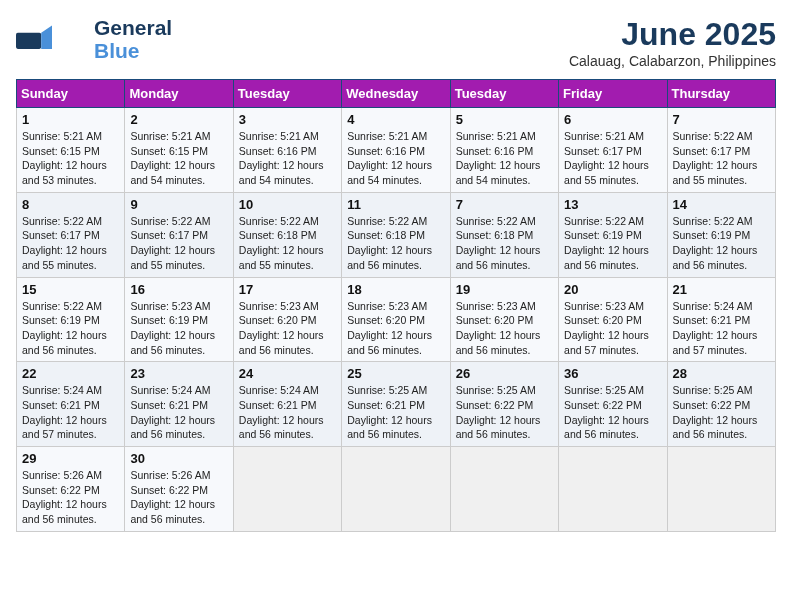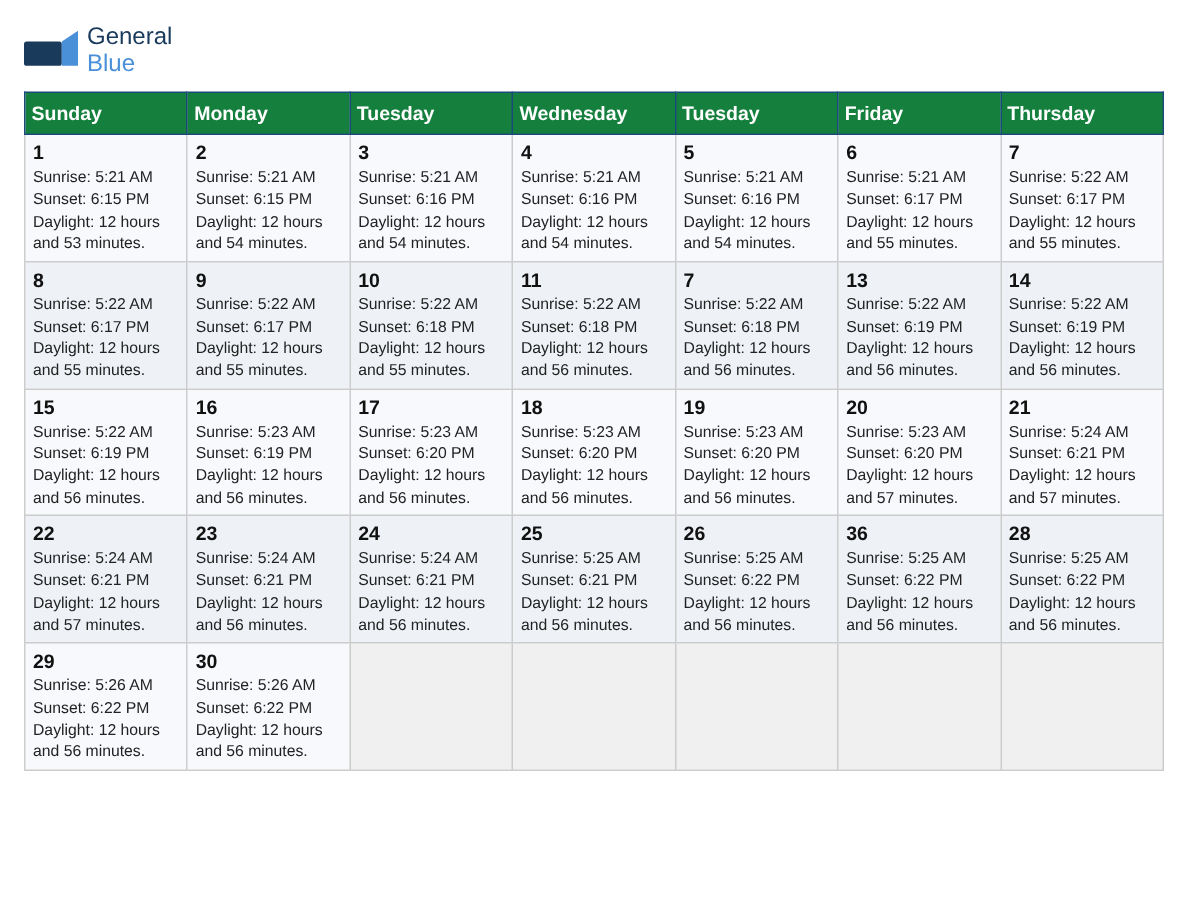--- a/index.html
+++ b/index.html
@@ -15,24 +15,25 @@
       justify-content: space-between;
       align-items: flex-start;
       margin-bottom: 10px;
     }
     .logo {
       display: flex;
       align-items: center;
       gap: 6px;
     }
     .logo-text {
-      font-size: 16px;
-      font-weight: normal;
+      font-size: 21px;
+      font-weight: bold;
       color: #1a3a5c;
       line-height: 1.1;
+      margin-left: 36px;
     }
     .logo-text span {
       color: #4a90d9;
     }
     .logo-icon {
       width: 36px;
       height: 28px;
     }
     .title-block {
       text-align: right;
@@ -45,21 +46,21 @@
     .location-title {
       font-size: 14px;
       color: #333;
     }
     .calendar-table {
       width: 100%;
       border-collapse: collapse;
       font-size: 11px;
     }
     .calendar-table th {
-      background-color: #15803d;
+      background-color: #a21caf;
       color: #fff;
       padding: 6px 4px;
       text-align: left;
       font-size: 13px;
       font-weight: bold;
       border: 1px solid #1a4a7a;
     }
     .calendar-table td {
       border: 1px solid #ccc;
       vertical-align: top;
@@ -95,20 +96,24 @@
 <div class="header-area">
   <div class="logo">
     <svg class="logo-icon" viewBox="0 0 40 30">
       <rect x="0" y="8" width="28" height="18" rx="2" fill="#1a3a5c"></rect>
       <polygon points="28,8 40,0 40,26 28,26" fill="#4a90d9"></polygon>
     </svg>
     <div class="logo-text">
       <div>General</div>
       <div><span>Blue</span></div>
     </div>
+  </div>
+  <div class="title-block">
+    <div class="month-title">June 2025</div>
+    <div class="location-title">Calauag, Calabarzon, Philippines</div>
   </div>
 </div>
 
 <table class="calendar-table">
   <thead>
     <tr>
       <th>Sunday</th>
       <th>Monday</th>
       <th>Tuesday</th>
       <th>Wednesday</th>

